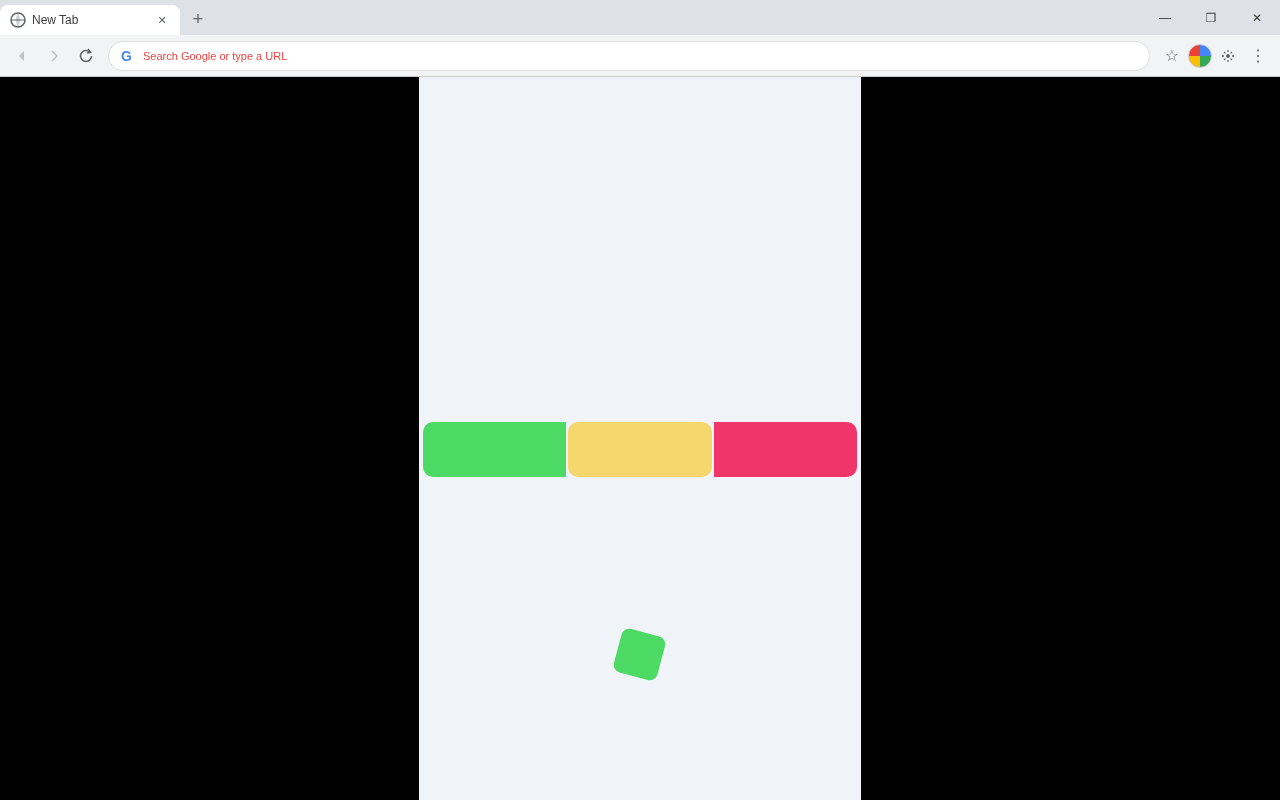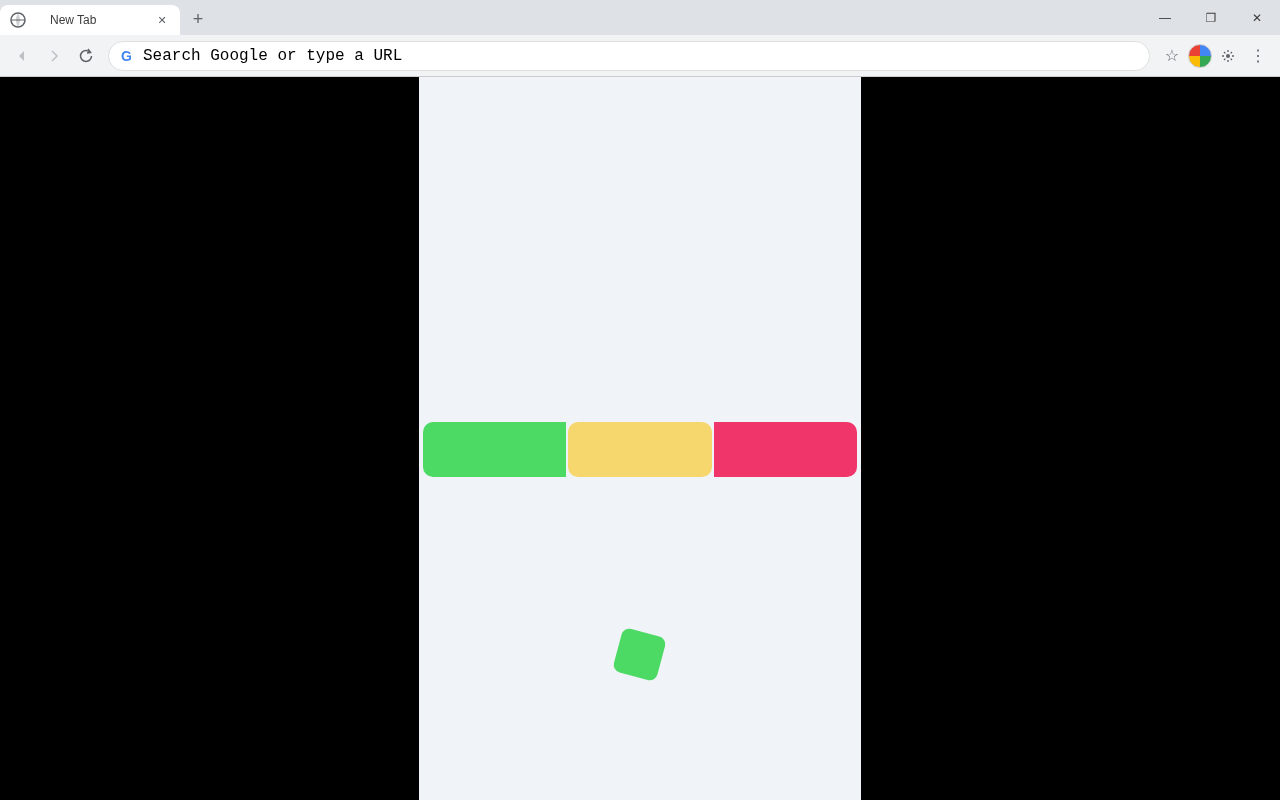--- a/index.html
+++ b/index.html
@@ -32,21 +32,21 @@
 
     .tab {
       display: flex;
       align-items: center;
       height: 30px;
       background: #fff;
       border-radius: 8px 8px 0 0;
       padding: 0 10px;
       min-width: 180px;
       max-width: 220px;
-      gap: 24px;
+      gap: 6px;
       position: relative;
       margin-top: 5px;
     }
 
     .tab-favicon {
       width: 16px;
       height: 16px;
       flex-shrink: 0;
     }
 
@@ -142,24 +142,23 @@
       margin: 0 4px;
     }
 
     .g-icon {
       width: 16px;
       height: 16px;
       flex-shrink: 0;
     }
 
     .address-text {
-      font-size: 16px;
-      color: #000000;
-      flex: 1;
-      font-family: Liberation Mono, monospace;
+      font-size: 11px;
+      color: #ef4444;
+      flex: 1;
     }
 
     .toolbar-right {
       display: flex;
       align-items: center;
       gap: 2px;
     }
 
     .toolbar-icon-btn {
       width: 28px;

